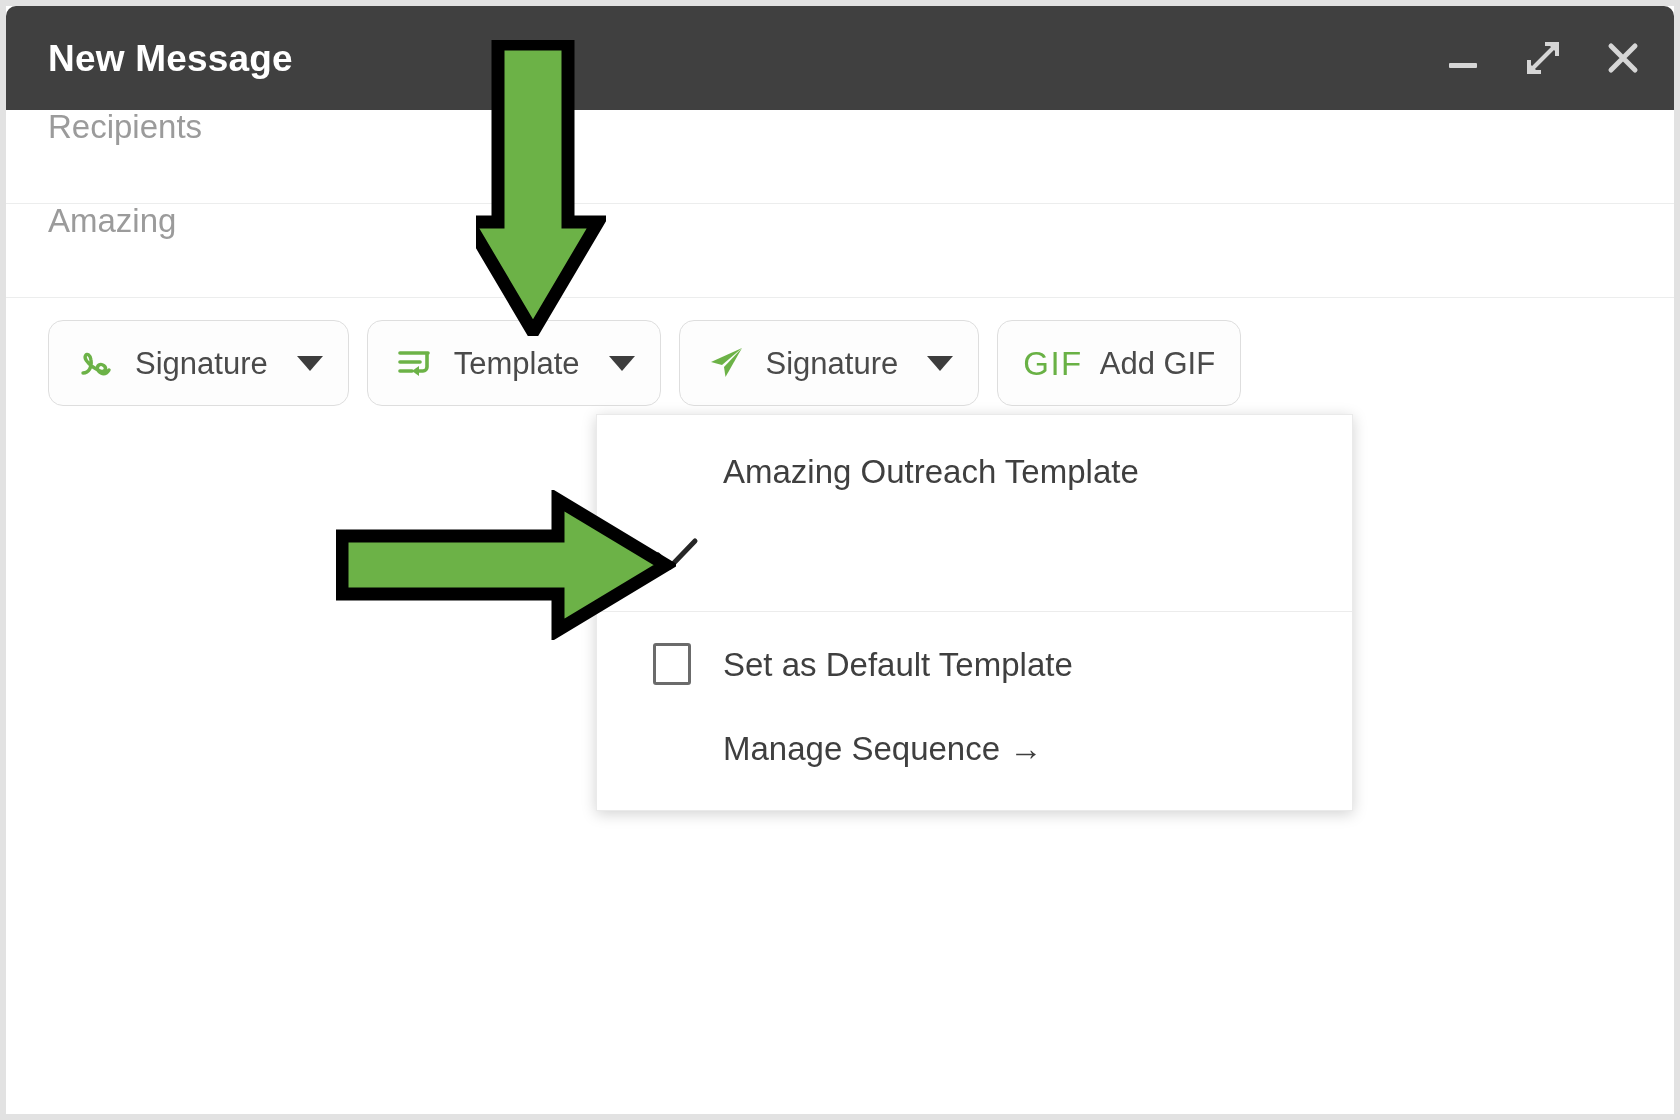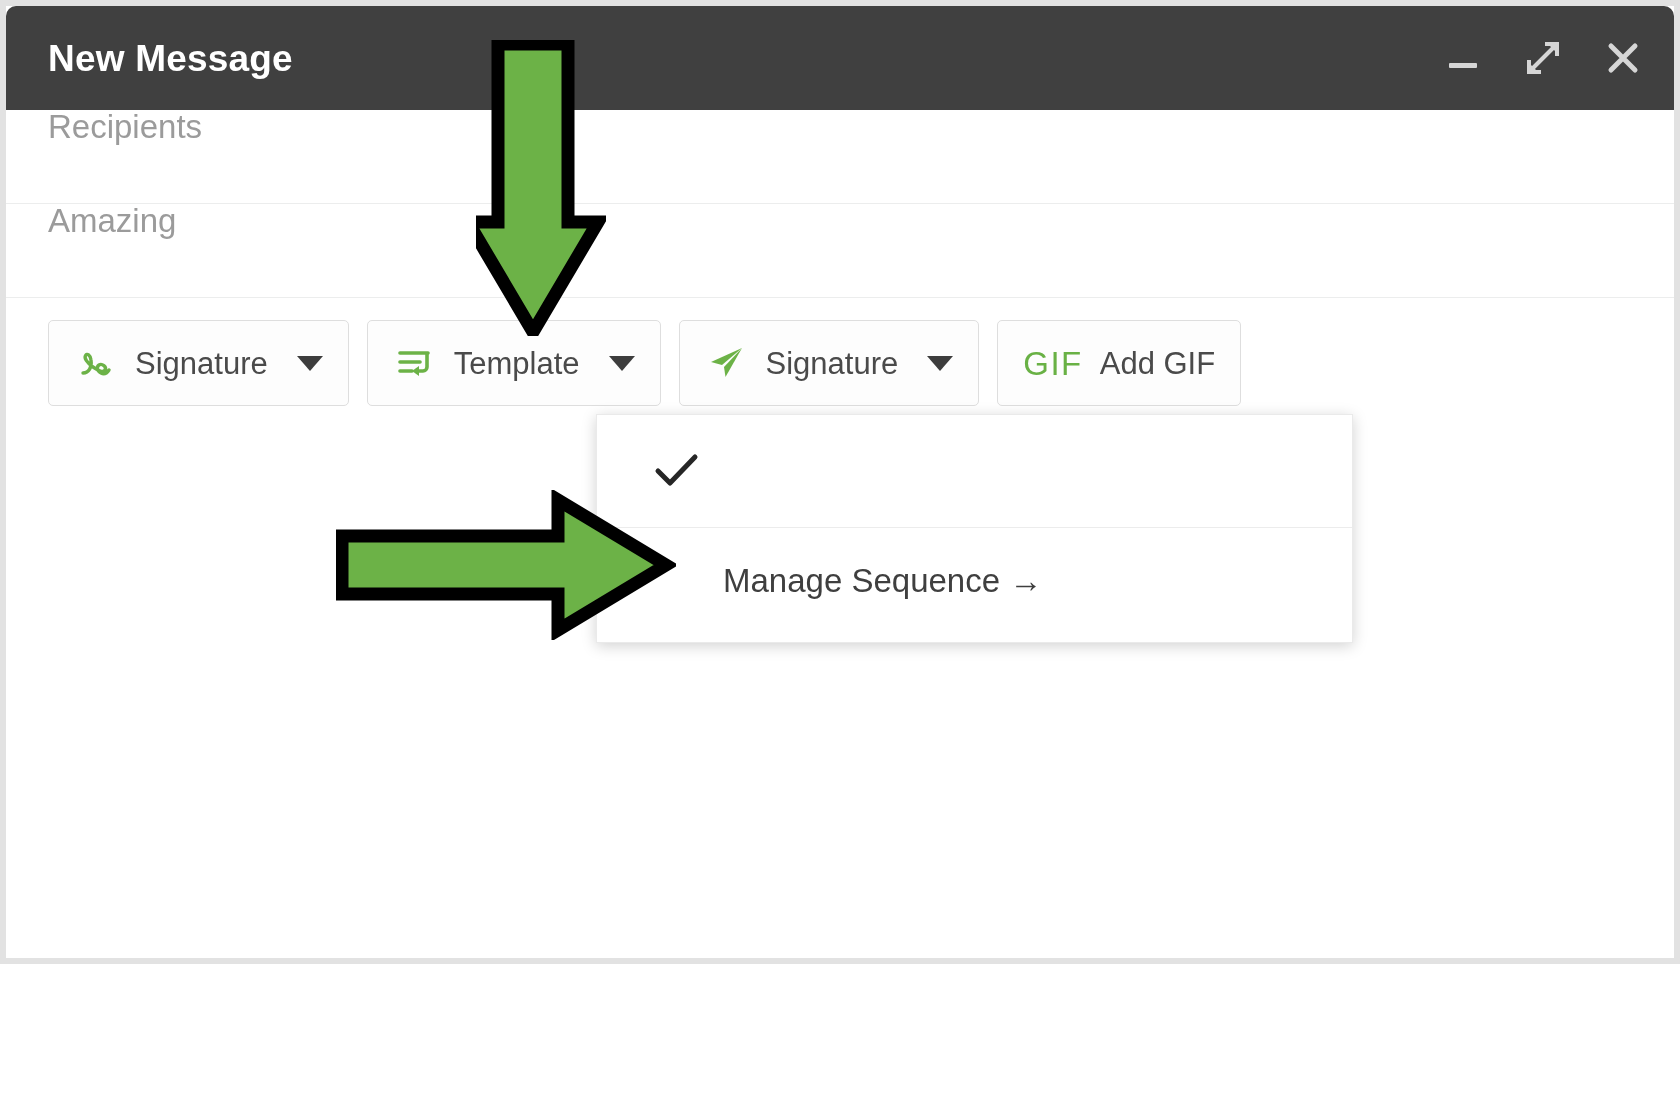--- a/index.html
+++ b/index.html
@@ -11,21 +11,21 @@
     width: 1680px;
     height: 1120px;
     overflow: hidden;
     font-family: "Liberation Sans", sans-serif;
   }
 
   
   #app-frame {
     position: relative;
     width: 1680px;
-    height: 964px;
+    height: 1120px;
     box-sizing: border-box;
     border: 6px solid #e2e2e2;
     background: #ffffff;
   }
 
   
   #compose-window {
     position: absolute;
     left: 0;
     top: 0;
@@ -88,21 +88,21 @@
   #compose-toolbar {
     display: flex;
     align-items: flex-start;
     gap: 18px;
     padding: 22px 42px 0 42px;
     box-sizing: border-box;
   }
   .tool-btn {
     height: 86px;
     border: 1px solid #dedede;
-    border-radius: 5px;
+    border-radius: 15px;
     background: #fdfdfd;
     display: flex;
     align-items: center;
     gap: 17px;
     padding: 0 25px;
     cursor: pointer;
     box-sizing: border-box;
   }
   .tool-btn .tool-label {
     font-size: 31px;
@@ -272,31 +272,41 @@
 
       <div class="tool-btn">
         <span class="gif-mark">GIF</span>
         <span class="tool-label">Add GIF</span>
       </div>
 
     </div>
 
     <div id="template-menu">
 
+      <div class="menu-item">
+        <span class="menu-marker"></span>
+        <span class="menu-label">Amazing Outreach Template</span>
+      </div>
 
       <div class="menu-item">
         <span class="menu-marker">
           <svg width="48" height="40" viewBox="0 0 48 40">
             <path d="M5 20 L17 32 L42 6" fill="none" stroke="#262626" stroke-width="5" stroke-linecap="round" stroke-linejoin="round"></path>
           </svg>
         </span>
       </div>
 
       <div class="menu-divider"></div>
 
+      <div class="menu-item">
+        <span class="menu-marker">
+          <span class="menu-checkbox"></span>
+        </span>
+        <span class="menu-label">Set as Default Template</span>
+      </div>
 
       <div class="menu-item">
         <span class="menu-marker"></span>
         <span class="menu-label">Manage Sequence →</span>
       </div>
 
     </div>
 
     <div class="annot" id="arrow-down-annotation">
       <svg width="130" height="296" viewBox="0 0 130 296">

